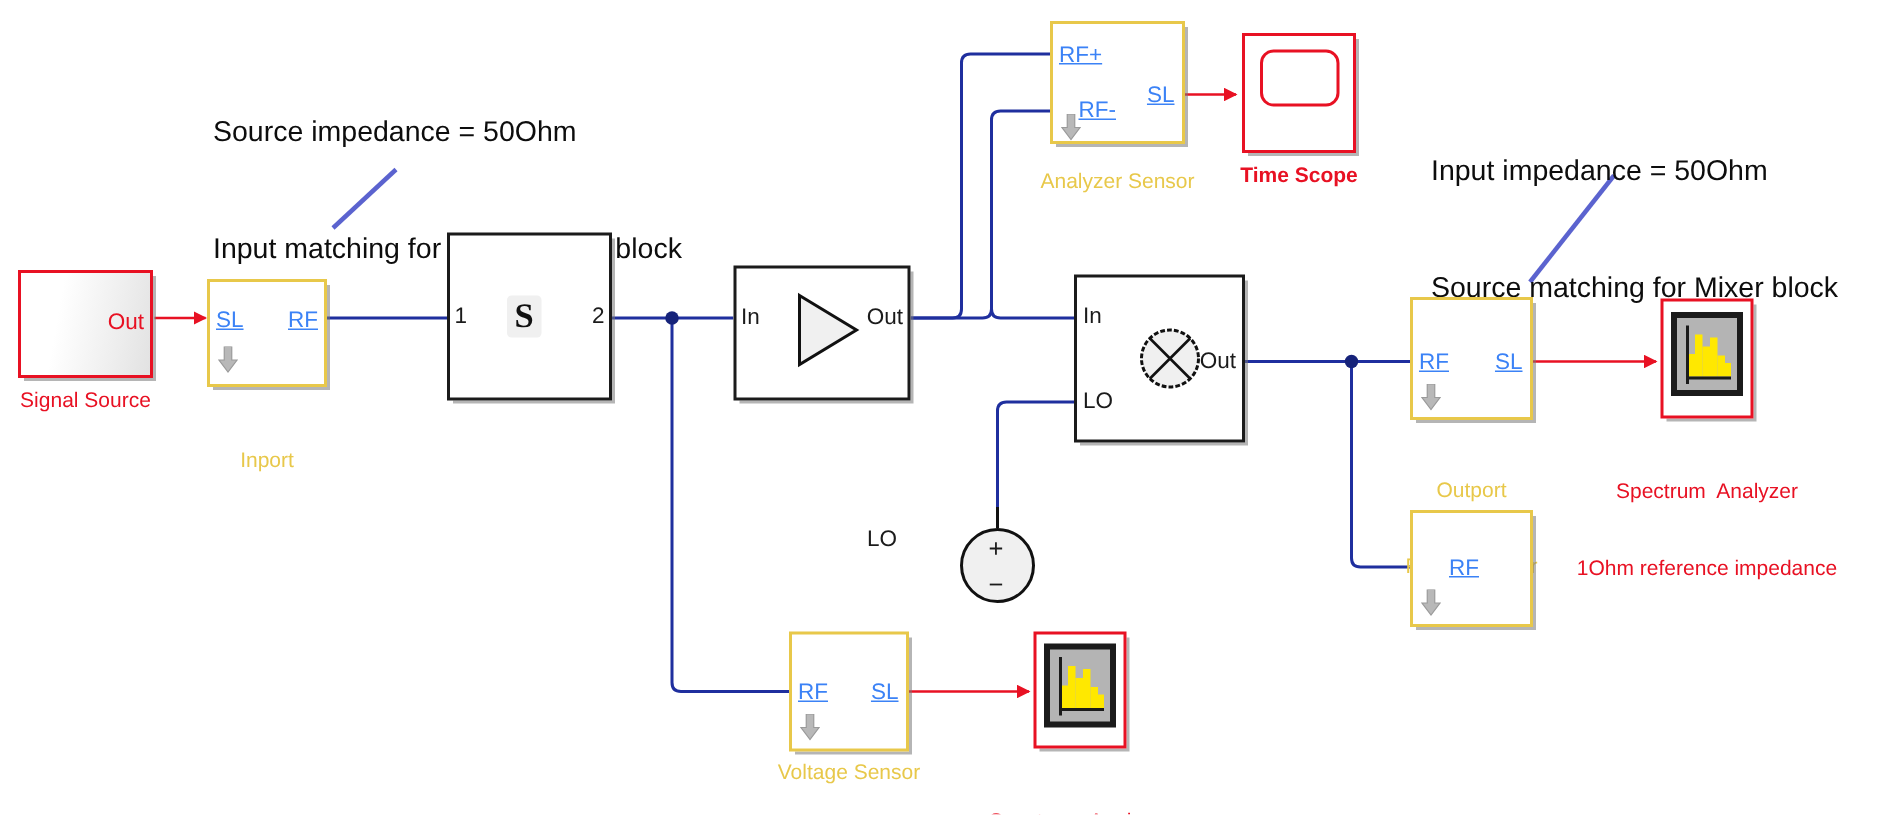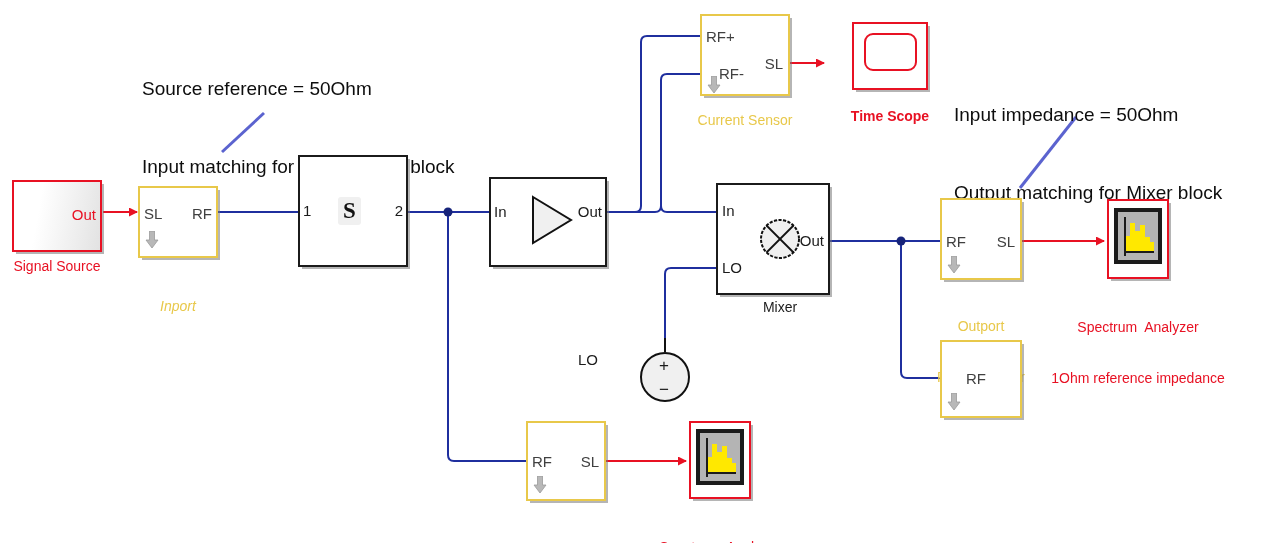--- a/index.html
+++ b/index.html
@@ -49,21 +49,21 @@
 
   
   .port {
     position: absolute;
     font-size: 15px;
     line-height: 15px;
     white-space: nowrap;
   }
   .p-black  { color: #1b1b1b; }
   .p-red    { color: #e81123; }
-  .p-yellow { color: #404040; }
+  .p-yellow { color: #3b82f6; text-decoration: underline; }
 
   
   .cap {
     position: absolute;
     font-size: 14px;
     line-height: 17px;
     text-align: center;
     white-space: pre;
     width: 320px;
     margin-left: -160px;
@@ -192,43 +192,43 @@
 
     <g>
       <line x1="606" y1="461" x2="686" y2="461" stroke="#e81123" stroke-width="1.8" marker-end="url(#arrRed)"></line>
     </g>
 
     <line x1="222" y1="152" x2="264" y2="113" stroke="#5b63cf" stroke-width="3"></line>
     <line x1="1020" y1="188" x2="1076" y2="117" stroke="#5b63cf" stroke-width="3"></line>
   </svg>
 
   <div class="anno" style="left:142px; top:24px;">
-    <div>Source reference = 50Ohm</div>
+    <div>Source impedance = 50Ohm</div>
     <div>Input matching for S-parameter block</div>
   </div>
 
   <div class="anno" style="left:954px; top:50px;">
     <div>Input impedance = 50Ohm</div>
-    <div>Output matching for Mixer block</div>
+    <div>Source matching for Mixer block</div>
   </div>
 
   <div class="blk" style="left:12px; top:180px; width:90px; height:72px;">
     <div class="body b-red grad shadow"></div>
     <span class="port p-red" style="right:6px; top:27px;">Out</span>
     <div class="cap cap-red" style="left:45px; top:78px;">Signal Source</div>
   </div>
 
   <div class="blk" style="left:138px; top:186px; width:80px; height:72px;">
     <div class="body b-yellow shadow"></div>
     <span class="port p-yellow" style="left:6px; top:20px;">SL</span>
     <span class="port p-yellow" style="right:6px; top:20px;">RF</span>
     <svg class="downarrow" style="left:7px; top:45px;" viewBox="0 0 14 18">
       <path d="M4.5,0 L9.5,0 L9.5,9 L13,9 L7,17 L1,9 L4.5,9 z" fill="#b8b8b8" stroke="#9a9a9a" stroke-width="0.8"></path>
     </svg>
-    <div class="cap cap-yellow" style="left:40px; top:78px;font-style:italic;">
+    <div class="cap cap-yellow" style="left:40px; top:78px;">
       <div>Inport</div>
     </div>
   </div>
 
   <div class="blk" style="left:298px; top:155px; width:110px; height:112px;">
     <div class="body b-black shadow"></div>
     <span class="port p-black" style="left:5px; top:48px;">1</span>
     <span class="port p-black" style="right:5px; top:48px;">2</span>
     <span class="s-sym" style="left:40px; top:42px;">S</span>
   </div>
@@ -243,40 +243,39 @@
   </div>
 
   <div class="blk" style="left:700px; top:14px; width:90px; height:82px;">
     <div class="body b-yellow shadow"></div>
     <span class="port p-yellow" style="left:6px; top:15px;">RF+</span>
     <span class="port p-yellow" style="left:19px; top:52px;">RF-</span>
     <span class="port p-yellow" style="right:7px; top:42px;">SL</span>
     <svg class="downarrow" style="left:7px; top:62px;" viewBox="0 0 14 18">
       <path d="M4.5,0 L9.5,0 L9.5,9 L13,9 L7,17 L1,9 L4.5,9 z" fill="#b8b8b8" stroke="#9a9a9a" stroke-width="0.8"></path>
     </svg>
-    <div class="cap cap-yellow" style="left:45px; top:98px;">Current Sensor</div>
-  </div>
-
-  <div class="blk" style="left:852px; top:22px; width:76px; height:68px;font-weight:bold;">
+    <div class="cap cap-yellow" style="left:45px; top:98px;">Analyzer Sensor</div>
+  </div>
+
+  <div class="blk" style="left:828px; top:22px; width:76px; height:80px;font-weight:bold;">
     <div class="body b-red shadow"></div>
     <div class="ts-inner" style="left:12px; top:11px; width:49px; height:34px;"></div>
     <div class="cap cap-red" style="left:38px; top:86px;">Time Scope</div>
   </div>
 
   <div class="blk" style="left:716px; top:183px; width:114px; height:112px;">
     <div class="body b-black shadow"></div>
     <span class="port p-black" style="left:6px; top:20px;">In</span>
     <span class="port p-black" style="left:6px; top:77px;">LO</span>
     <span class="port p-black" style="right:6px; top:50px;">Out</span>
     <svg class="mix-sym" style="left:42px; top:34px; width:44px; height:44px;" viewBox="0 0 44 44">
       <circle cx="22" cy="22" r="19" fill="#f0f0f0" stroke="#111" stroke-width="2" stroke-dasharray="3.2 1.4"></circle>
       <line x1="8.5" y1="8.5" x2="35.5" y2="35.5" stroke="#111" stroke-width="1.8"></line>
       <line x1="35.5" y1="8.5" x2="8.5" y2="35.5" stroke="#111" stroke-width="1.8"></line>
     </svg>
-    <div class="cap cap-black" style="left:64px; top:116px;">Mixer</div>
   </div>
 
   <div class="blk" style="left:638px; top:350px; width:54px; height:54px;">
     <svg class="lo-src" style="left:0; top:0; width:54px; height:54px;" viewBox="0 0 54 54">
       <circle cx="27" cy="27" r="24" fill="#f0f0f0" stroke="#111" stroke-width="2"></circle>
     </svg>
     <span class="lo-label" style="left:21px; top:6px; font-size:17px;">+</span>
     <span class="lo-label" style="left:21px; top:30px; font-size:17px;">−</span>
   </div>
   <span class="lo-label" style="left:578px; top:351px;">LO</span>
@@ -322,20 +321,21 @@
     </svg>
   </div>
 
   <div class="blk" style="left:526px; top:421px; width:80px; height:80px;">
     <div class="body b-yellow shadow"></div>
     <span class="port p-yellow" style="left:6px; top:33px;">RF</span>
     <span class="port p-yellow" style="right:7px; top:33px;">SL</span>
     <svg class="downarrow" style="left:7px; top:55px;" viewBox="0 0 14 18">
       <path d="M4.5,0 L9.5,0 L9.5,9 L13,9 L7,17 L1,9 L4.5,9 z" fill="#b8b8b8" stroke="#9a9a9a" stroke-width="0.8"></path>
     </svg>
+    <div class="cap cap-yellow" style="left:40px; top:85px;">Voltage Sensor</div>
   </div>
 
   <div class="blk" style="left:689px; top:421px; width:62px; height:78px;">
     <div class="body b-red shadow"></div>
     <div class="sa-outer" style="left:7px; top:8px; width:48px; height:56px;">
       <div class="sa-inner" style="left:4px; top:4px; width:40px; height:48px;">
         <div class="sa-bar" style="left:7px;  bottom:9px; width:5px; height:15px;"></div>
         <div class="sa-bar" style="left:12px; bottom:9px; width:5px; height:28px;"></div>
         <div class="sa-bar" style="left:17px; bottom:9px; width:5px; height:20px;"></div>
         <div class="sa-bar" style="left:22px; bottom:9px; width:5px; height:26px;"></div>

